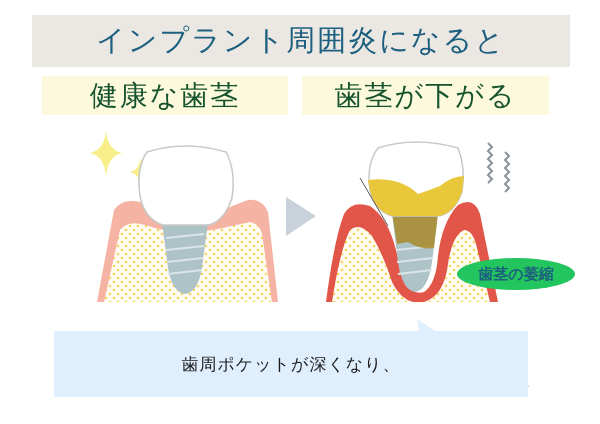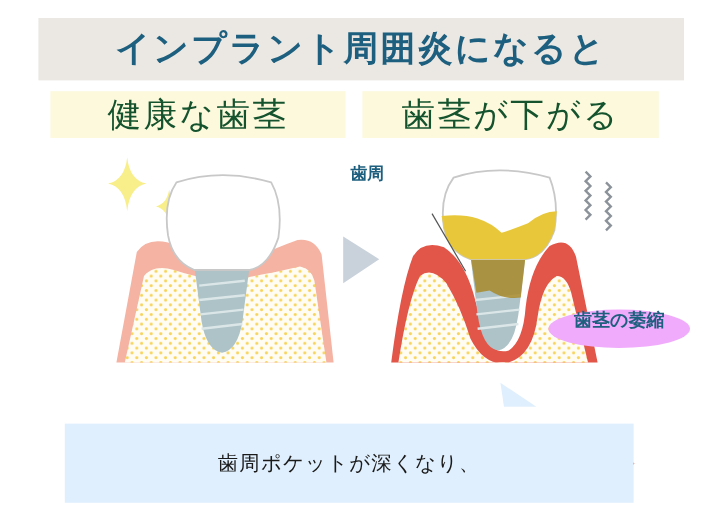--- a/index.html
+++ b/index.html
@@ -1,27 +1,27 @@
 <!DOCTYPE html>
 <html><head>
 <meta charset="utf-8">
 <style>
   html,body{margin:0;padding:0;background:#fff;}
   body{width:600px;height:424px;position:relative;overflow:hidden;font-family:"DejaVu Sans",sans-serif;}
   .title-bar{position:absolute;left:32px;top:15px;width:538px;height:52px;background:#ebe8e3;display:flex;align-items:center;justify-content:center;}
-  .title-bar span{color:#1d5f7e;font-size:29px;font-weight:bold;letter-spacing:2px;}
+  .title-bar span{color:#1d5f7e;font-size:29px;font-weight:normal;letter-spacing:2px;}
   .sub{position:absolute;top:76px;height:39px;background:#fdf9dc;display:flex;align-items:center;justify-content:center;}
   .sub span{color:#14532d;font-size:28px;letter-spacing:2px;}
   .sub.left{left:42px;width:246px;}
   .sub.right{left:302px;width:247px;}
   svg.art{position:absolute;left:0;top:0;}
   .label{position:absolute;color:#1d5f7e;font-weight:bold;font-size:14px;line-height:18px;}
-  .pill{position:absolute;left:457px;top:258px;width:118px;height:32px;border-radius:50%;background:#f0abfc;display:flex;justify-content:center;}
+  .pill{position:absolute;left:457px;top:258px;width:118px;height:32px;border-radius:50%;background:#22c55e;display:flex;align-items:center;justify-content:center;}
   .pill span{color:#1d5f7e;font-weight:bold;font-size:15px;}
-  .note{position:absolute;left:54px;top:353px;width:474px;height:66px;background:#e0effd;display:flex;align-items:center;justify-content:center;}
+  .note{position:absolute;left:54px;top:331px;width:474px;height:66px;background:#e0effd;display:flex;align-items:center;justify-content:center;}
   .note span{font-size:17px;color:#1a1a1a;letter-spacing:1px;}
   .note .hl{position:relative;}
 </style>
 </head>
 <body>
 
 <div class="title-bar">
   <span>インプラント周囲炎になると</span>
 </div>
 
@@ -84,21 +84,20 @@
     <path d="M488 143 l4 4 l-4 4 l4 4 l-4 4 l4 4 l-4 4 l4 4 l-4 4 l4 4 l-4 4" fill="none" stroke="#8b9299" stroke-width="2"></path>
     <path d="M505 152 l4 4 l-4 4 l4 4 l-4 4 l4 4 l-4 4 l4 4 l-4 4 l4 4 l-4 4" fill="none" stroke="#8b9299" stroke-width="2"></path>
   </g>
 
   <path d="M417 319 L420 339 L447 339 Z" fill="#e0effd"></path>
 
   <path d="M298 387 q5 -4 10 0 t10 0 t10 0 t10 0 t10 0 t10 0 t10 0 t10 0 t10 0 t10 0 t10 0 t10 0 t10 0 t10 0 t10 0 t10 0 t10 0 t10 0 t10 0 t10 0 t10 0 t10 0 t10 0" fill="none" stroke="#e8674e" stroke-width="2.5"></path>
 </svg>
 
 <div class="label" style="left:292px;top:136px;">
-  <div>歯周</div>
 </div>
 
 <div class="pill">
   <span>歯茎の萎縮</span>
 </div>
 
 <div class="note">
   <span>歯周ポケットが深くなり、</span>
 </div>
 

